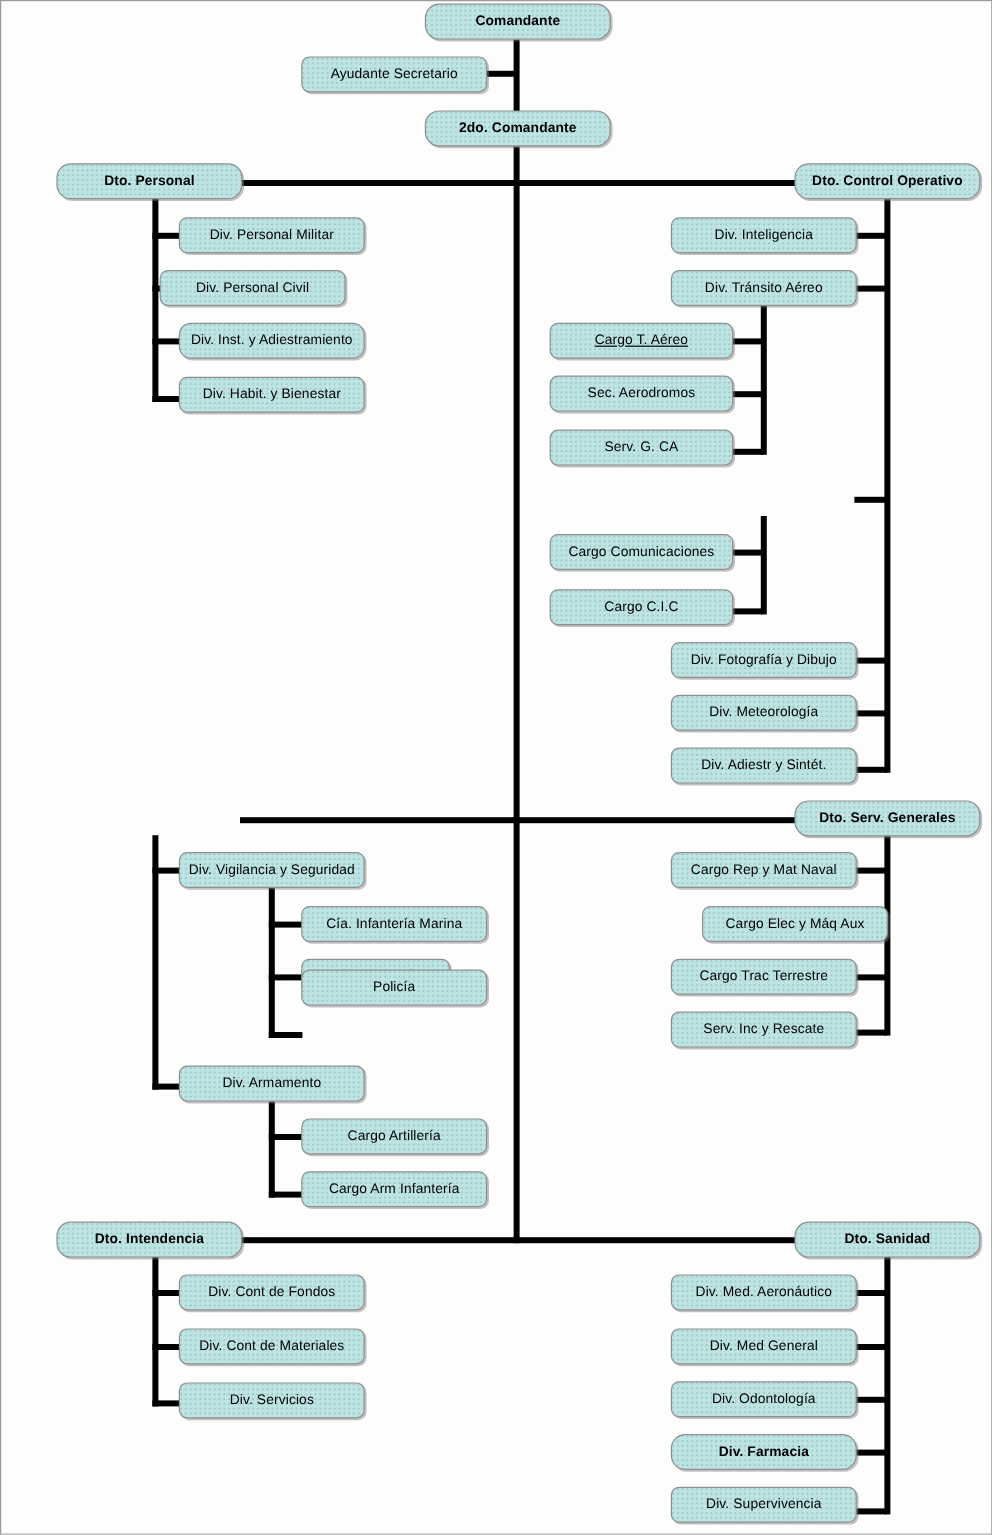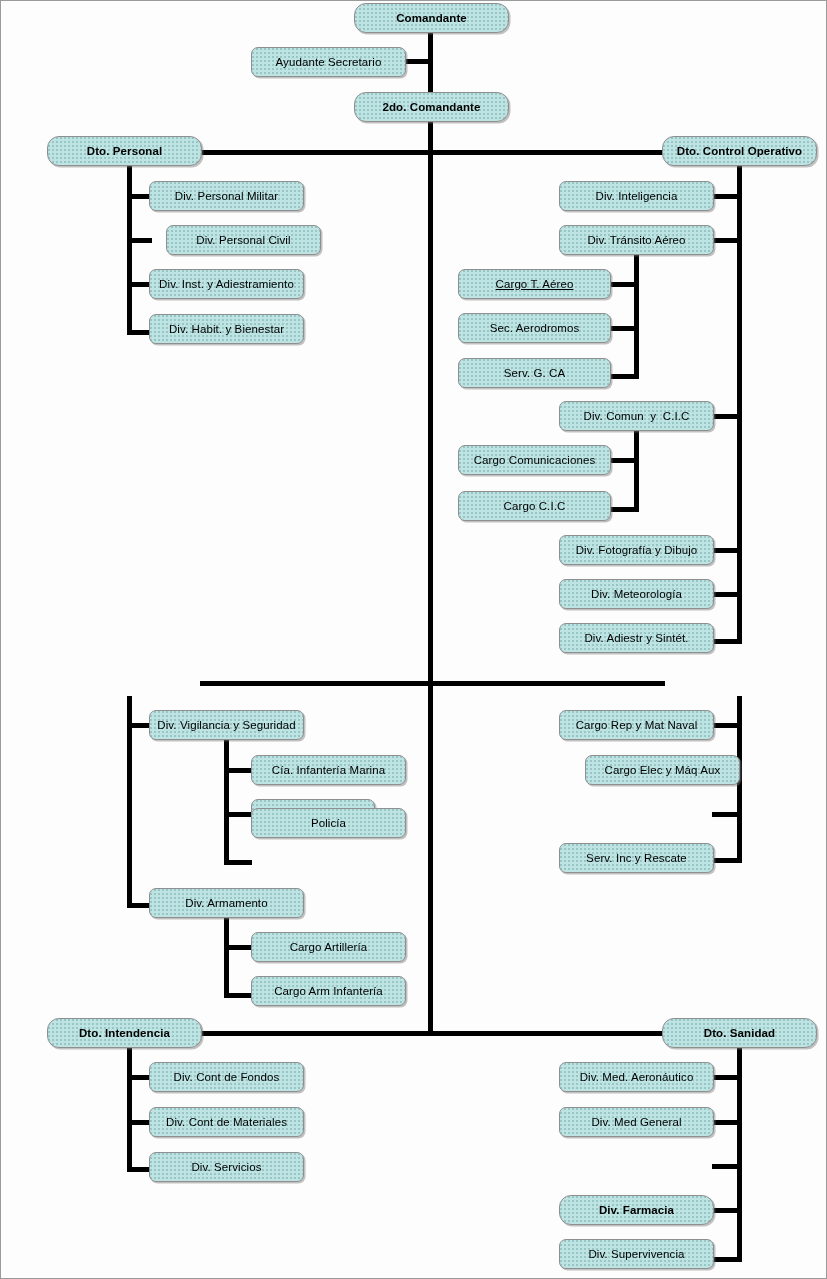--- a/index.html
+++ b/index.html
@@ -116,53 +116,55 @@
   <div class="conn" style="left:711px; top:1163px; width:27px; height:5px;"></div>
   <div class="conn" style="left:711px; top:1207px; width:27px; height:5px;"></div>
   <div class="conn" style="left:711px; top:1256px; width:27px; height:5px;"></div>
 
   <div class="node bold" style="left:353px; top:2px; width:155px; height:30px;">Comandante</div>
   <div class="node" style="left:250px; top:46px; width:155px; height:30px;">Ayudante Secretario</div>
   <div class="node bold" style="left:353px; top:91px; width:155px; height:30px;">2do. Comandante</div>
 
   <div class="node bold" style="left:46px; top:135px; width:155px; height:30px;">Dto. Personal</div>
   <div class="node" style="left:148px; top:180px; width:155px; height:30px;">Div. Personal Militar</div>
-  <div class="node" style="left:165px; top:224px; width:155px; height:30px;">Div. Personal Civil</div>
-  <div class="node" style="left:148px; top:268px; width:155px; height:30px;">Div. Inst. y Adiestramiento</div>
+  <div class="node" style="left:132px; top:224px; width:155px; height:30px;">Div. Personal Civil</div>
+  <div class="node" style="left:148px; top:268px; width:155px; height:30px;border-radius:10px;">Div. Inst. y Adiestramiento</div>
   <div class="node" style="left:148px; top:313px; width:155px; height:30px;">Div. Habit. y Bienestar</div>
 
   <div class="node bold" style="left:661px; top:135px; width:155px; height:30px;">Dto. Control Operativo</div>
   <div class="node" style="left:558px; top:180px; width:155px; height:30px;">Div. Inteligencia</div>
   <div class="node" style="left:558px; top:224px; width:155px; height:30px;">Div. Tránsito Aéreo</div>
   <div class="node" style="left:457px; top:268px; width:153px; height:30px;text-decoration:underline;">Cargo T. Aéreo</div>
   <div class="node" style="left:457px; top:312px; width:153px; height:30px;">Sec. Aerodromos</div>
   <div class="node" style="left:457px; top:357px; width:153px; height:30px;">Serv. G. CA</div>
-  <div class="node" style="left:558px; top:400px; width:155px; height:30px;">Div. Comun  y  C.I.C</div>
   <div class="node" style="left:457px; top:444px; width:153px; height:30px;">Cargo Comunicaciones</div>
   <div class="node" style="left:457px; top:490px; width:153px; height:30px;">Cargo C.I.C</div>
   <div class="node" style="left:558px; top:534px; width:155px; height:30px;">Div. Fotografía y Dibujo</div>
   <div class="node" style="left:558px; top:578px; width:155px; height:30px;">Div. Meteorología</div>
   <div class="node" style="left:558px; top:622px; width:155px; height:30px;">Div. Adiestr y Sintét.</div>
 
   <div class="node" style="left:148px; top:709px; width:155px; height:30px;">Div. Vigilancia y Seguridad</div>
   <div class="node" style="left:250px; top:754px; width:155px; height:30px;">Cía. Infantería Marina</div>
   <div class="node" style="left:250px; top:798px; width:124px; height:30px;">Cía. Marinería</div>
   <div class="node" style="left:250px; top:807px; width:155px; height:30px;">Policía</div>
   <div class="node" style="left:148px; top:887px; width:155px; height:30px;">Div. Armamento</div>
   <div class="node" style="left:250px; top:931px; width:155px; height:30px;">Cargo Artillería</div>
   <div class="node" style="left:250px; top:975px; width:155px; height:30px;">Cargo Arm Infantería</div>
 
+  <div class="node bold" style="left:661px; top:666px; width:155px; height:30px;">Dto. Serv. Generales</div>
   <div class="node" style="left:558px; top:709px; width:155px; height:30px;">Cargo Rep y Mat Naval</div>
   <div class="node" style="left:558px; top:754px; width:155px; height:30px;margin-left:26px;">Cargo Elec y Máq Aux</div>
+  <div class="node" style="left:558px; top:798px; width:155px; height:30px;">Cargo Trac Terrestre</div>
   <div class="node" style="left:558px; top:842px; width:155px; height:30px;">Serv. Inc y Rescate</div>
 
   <div class="node bold" style="left:46px; top:1017px; width:155px; height:30px;">Dto. Intendencia</div>
   <div class="node" style="left:148px; top:1061px; width:155px; height:30px;">Div. Cont de Fondos</div>
   <div class="node" style="left:148px; top:1106px; width:155px; height:30px;">Div. Cont de Materiales</div>
   <div class="node" style="left:148px; top:1151px; width:155px; height:30px;">Div. Servicios</div>
 
   <div class="node bold" style="left:661px; top:1017px; width:155px; height:30px;">Dto. Sanidad</div>
   <div class="node" style="left:558px; top:1061px; width:155px; height:30px;">Div. Med. Aeronáutico</div>
   <div class="node" style="left:558px; top:1106px; width:155px; height:30px;">Div. Med General</div>
+  <div class="node" style="left:558px; top:1150px; width:155px; height:30px;">Div. Odontología</div>
   <div class="node bold" style="left:558px; top:1194px; width:155px; height:30px;">Div. Farmacia</div>
   <div class="node" style="left:558px; top:1238px; width:155px; height:30px;">Div. Supervivencia</div>
 
 </div>
 
 </body></html>

